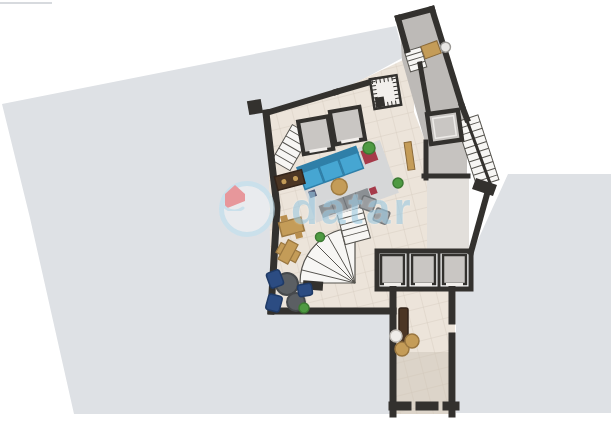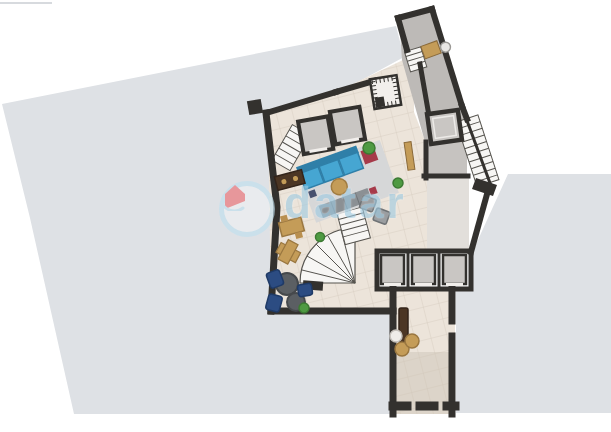--- a/index.html
+++ b/index.html
@@ -1,20 +1,20 @@
 <!DOCTYPE html>
 <html style="--c-background: #ffffff; --c-terrace: #dee1e5; --c-wall: #33312e; --c-tile: #ece4da; --c-tile_line: #d9cfc2; --c-corridor_gray: #bdbab7; --c-landing_gray: #c6c3c0; --c-side_room: #e2dfdb; --c-elevator_fill: #c9c6c3; --c-stair_white: #f7f6f4; --c-stair_line: #56544f; --c-rug: #d6d7d8; --c-sofa_blue: #46a6d2; --c-sofa_blue_dark: #2f7fa8; --c-sectional_gray: #8b9094; --c-navy_chair: #2c4c82; --c-round_table_dark: #5b5f63; --c-wood_tan: #c49c58; --c-wood_dark: #4c3624; --c-plant_green: #4e9a42; --c-accent_red: #a63a4a; --c-shadow_band: #c9c0b4; --c-wmring: #bfe0ef; --c-wmtext: #9fcbe2; --c-wmhouse: #ee6a6f;"><head>
 <meta charset="utf-8">
 <style>
   html,body{margin:0;padding:0;background:#fff;}
   .canvas{position:relative;width:611px;height:432px;background:#fff;overflow:hidden;
           font-family:"Liberation Sans",sans-serif;}
   .canvas svg{position:absolute;left:0;top:0;}
-  .watermark{position:absolute;left:219px;top:181px;display:flex;
-             gap:9px;opacity:.62;pointer-events:none;}
+  .watermark{position:absolute;left:219px;top:181px;display:flex;align-items:center;
+             gap:16px;opacity:.62;pointer-events:none;}
   .wm-logo{width:56px;height:56px;border-radius:50%;
            border:5px solid var(--c-wmring,#bfe0ef);
            background:rgba(255,255,255,.55);
            display:flex;align-items:center;justify-content:center;box-sizing:border-box;}
   .wm-text{font-size:44px;font-weight:bold;letter-spacing:3px;
            color:var(--c-wmtext,#9fcbe2);line-height:1;
            text-shadow:0 0 2px rgba(255,255,255,.8);}
 </style>
 </head>
 <body>

